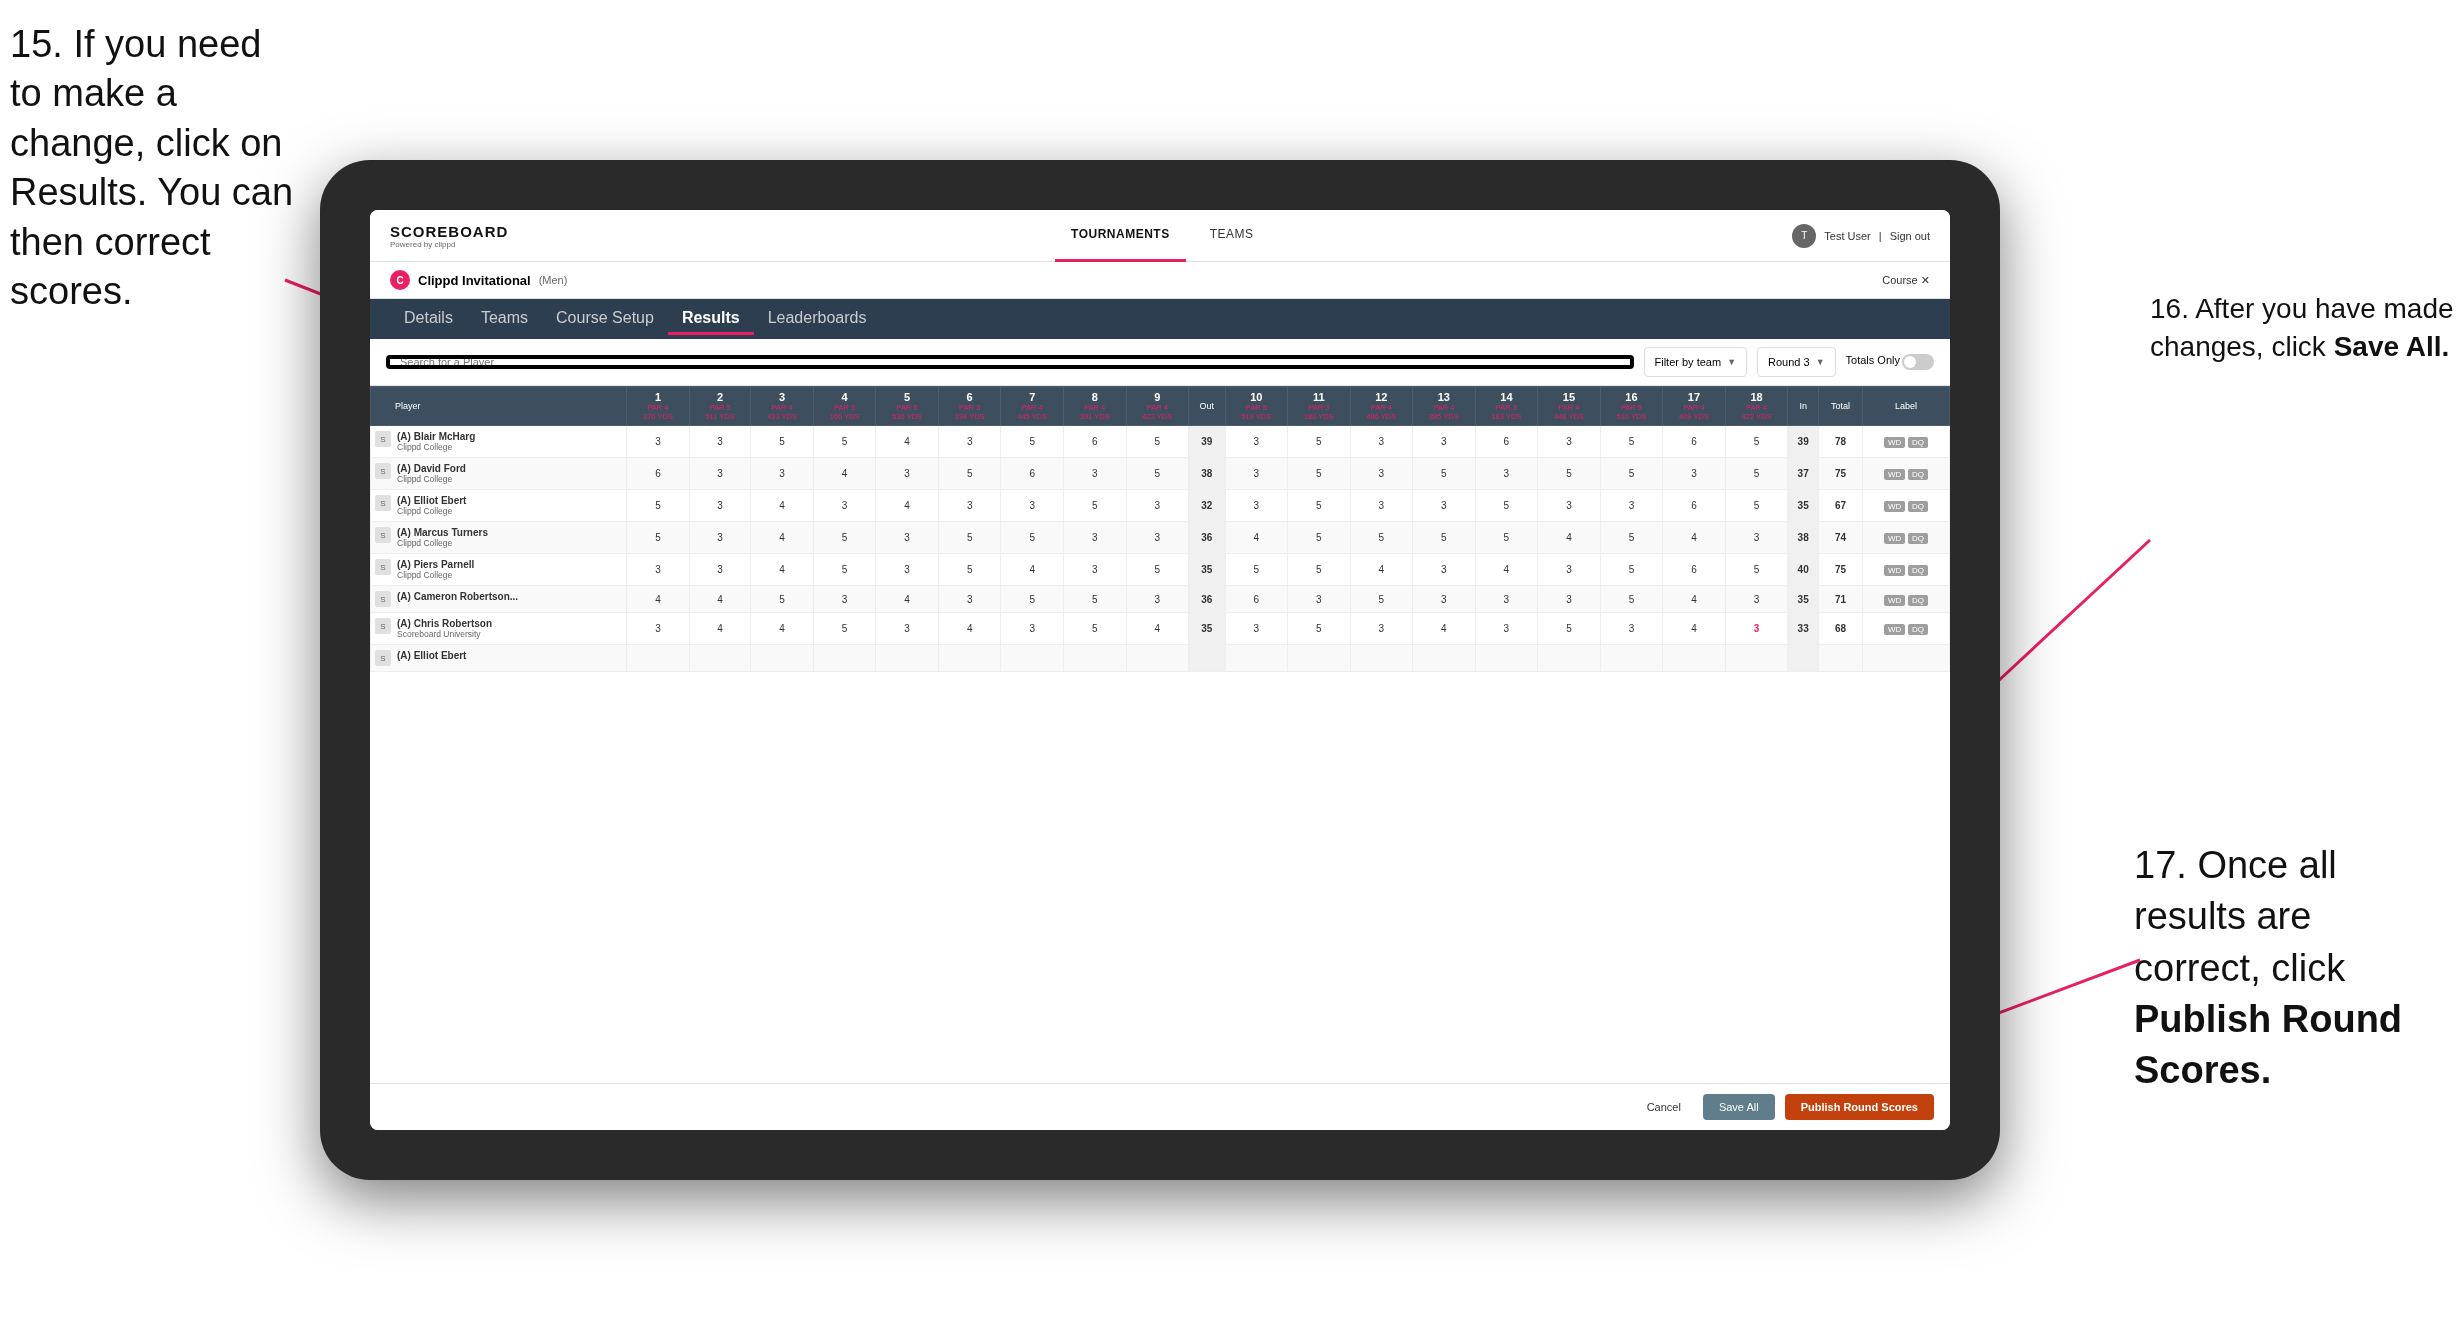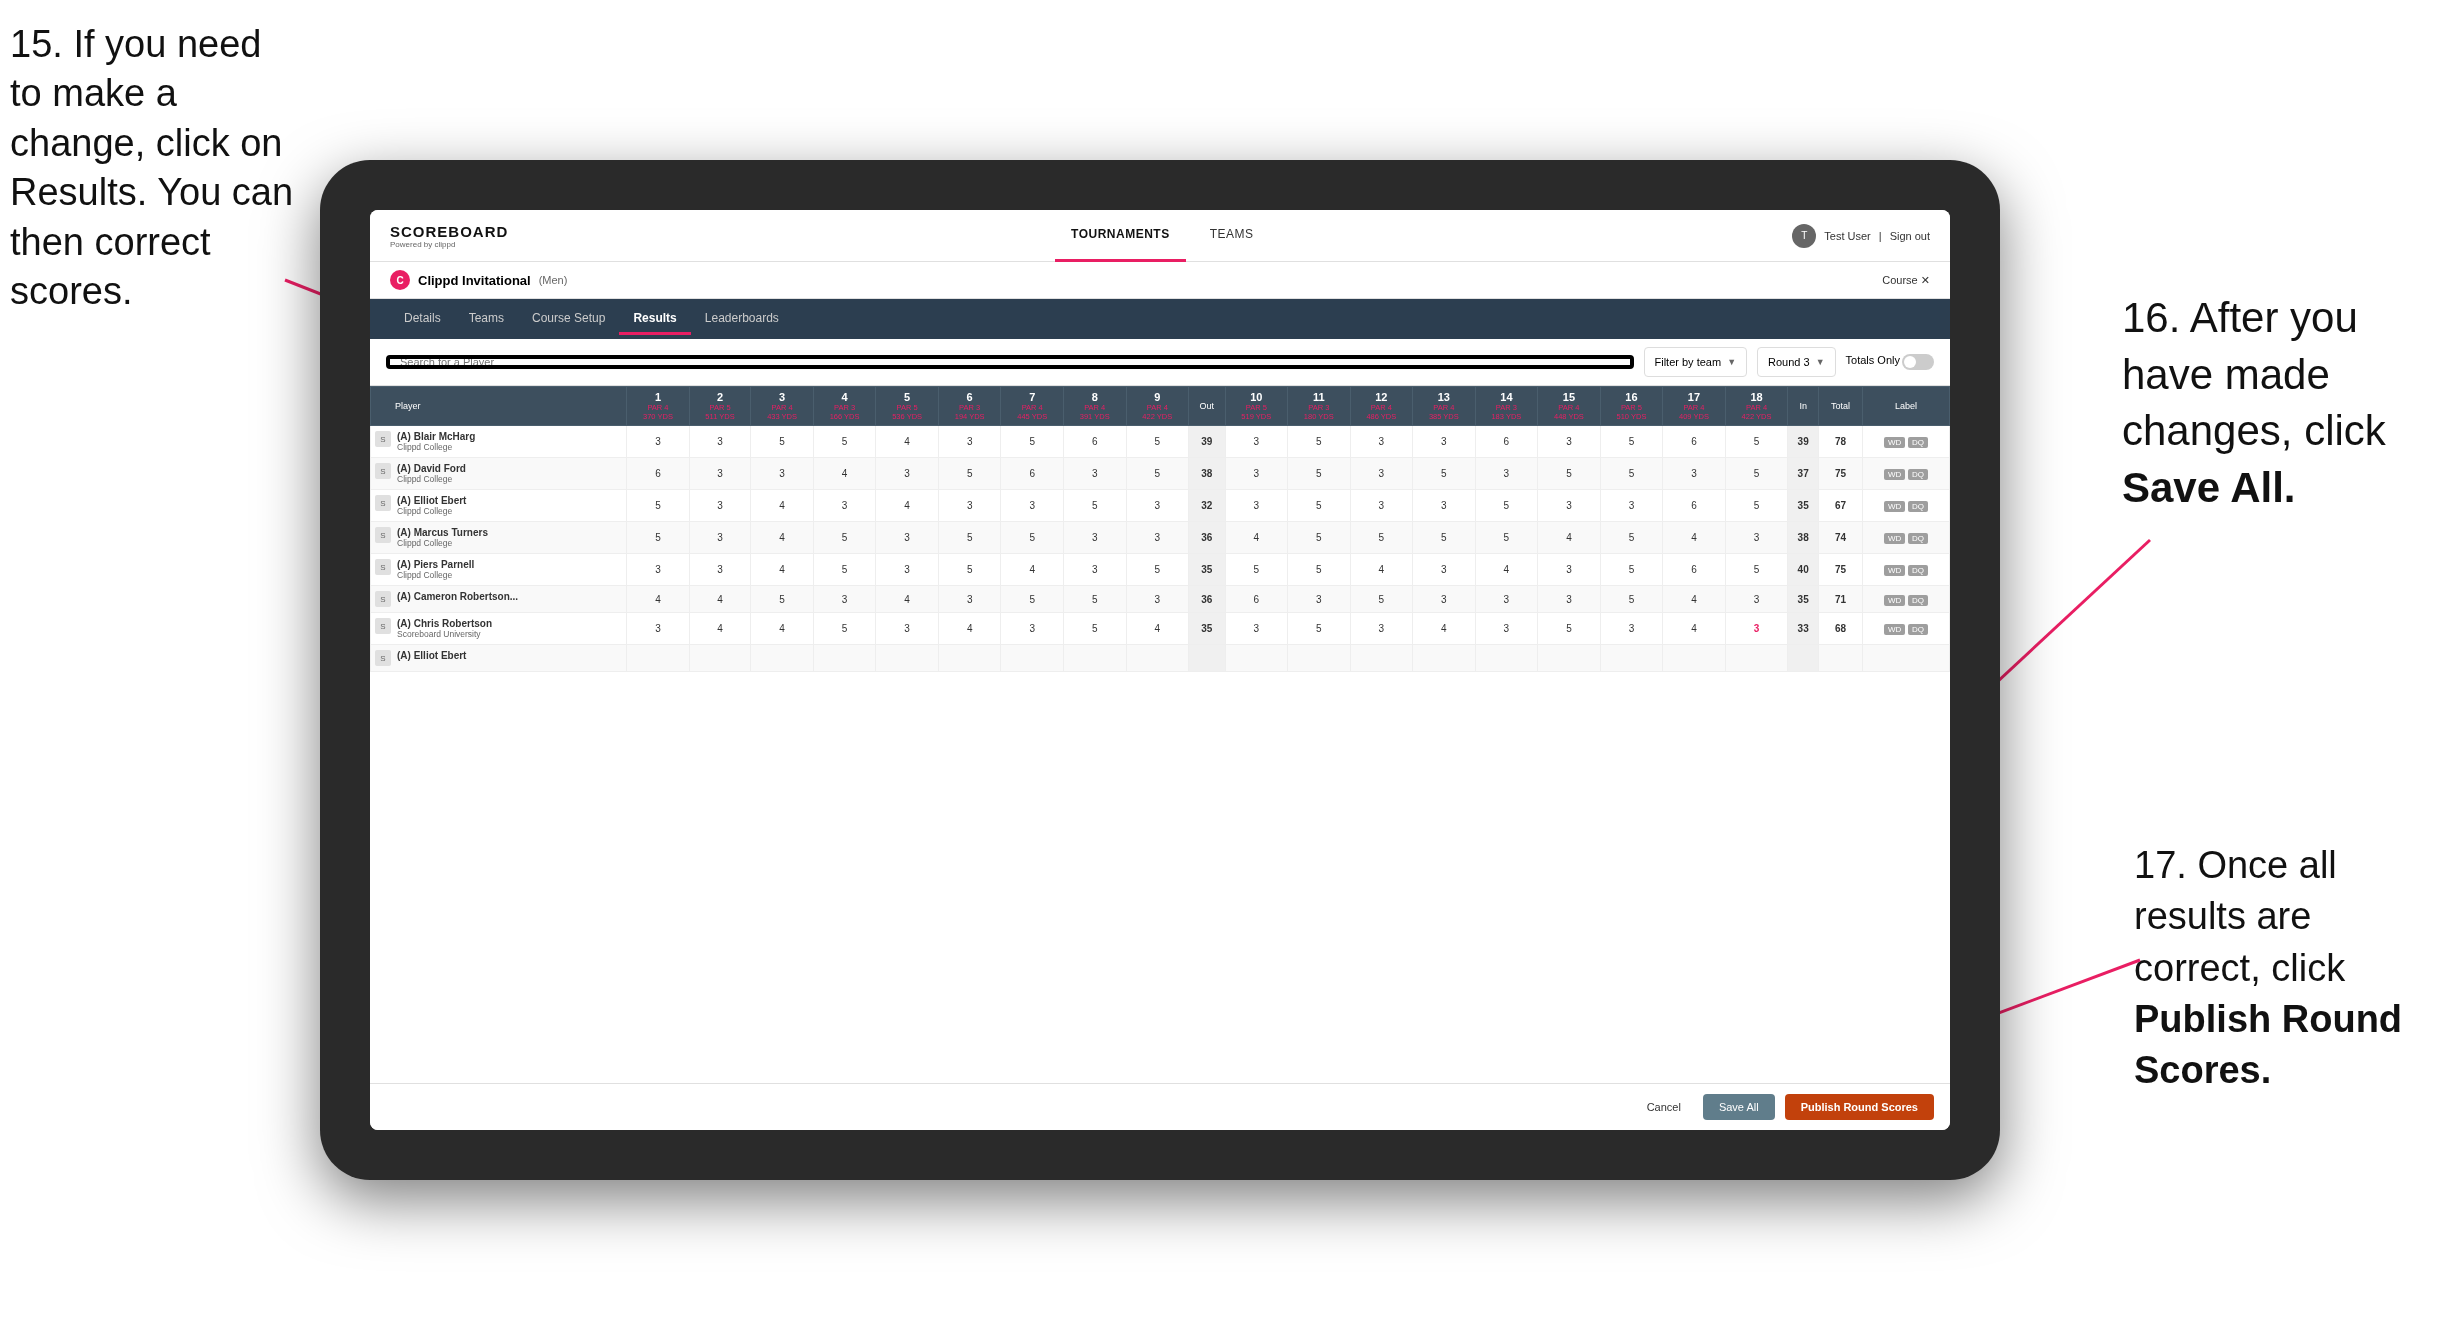--- a/index.html
+++ b/index.html
@@ -193,21 +193,21 @@
     
     .tabs-bar {
       background: #2c3e50;
       display: flex;
       align-items: center;
       padding: 0 20px;
       height: 40px;
       flex-shrink: 0;
     }
     .tab-item {
-      font-size: 12px;
+      font-size: 16px;
       color: #ccc;
       padding: 0 14px;
       height: 32px;
       display: flex;
       align-items: center;
       cursor: pointer;
       border-bottom: 3px solid transparent;
     }
     .tab-item.active {
       color: #fff;
@@ -420,21 +420,21 @@
       font-weight: 700;
     }
   </style>
 </head>
 <body>
 
 <div class="instruction-left">
   <span>15. If you need to make a change, click on Results. You can then correct scores.</span>
 </div>
 
-<div class="instruction-right-top" style="position:absolute; right:32px; top:290px; width:310px; font-size:42px; line-height:1.35; color:#111;">
+<div class="instruction-right-top" style="position:absolute; right:4px; top:290px; width:310px; font-size:28px; line-height:1.35; color:#111;">
   16. After you have made changes, click <b>Save All.</b>
 </div>
 
 <div class="instruction-right-bottom" style="position:absolute; right:20px; top:840px; width:310px; font-size:38px; line-height:1.35; color:#111;">
   17. Once all results are correct, click <b>Publish Round Scores.</b>
 </div>
 
 <svg class="arrow-svg">
 
   <defs>

